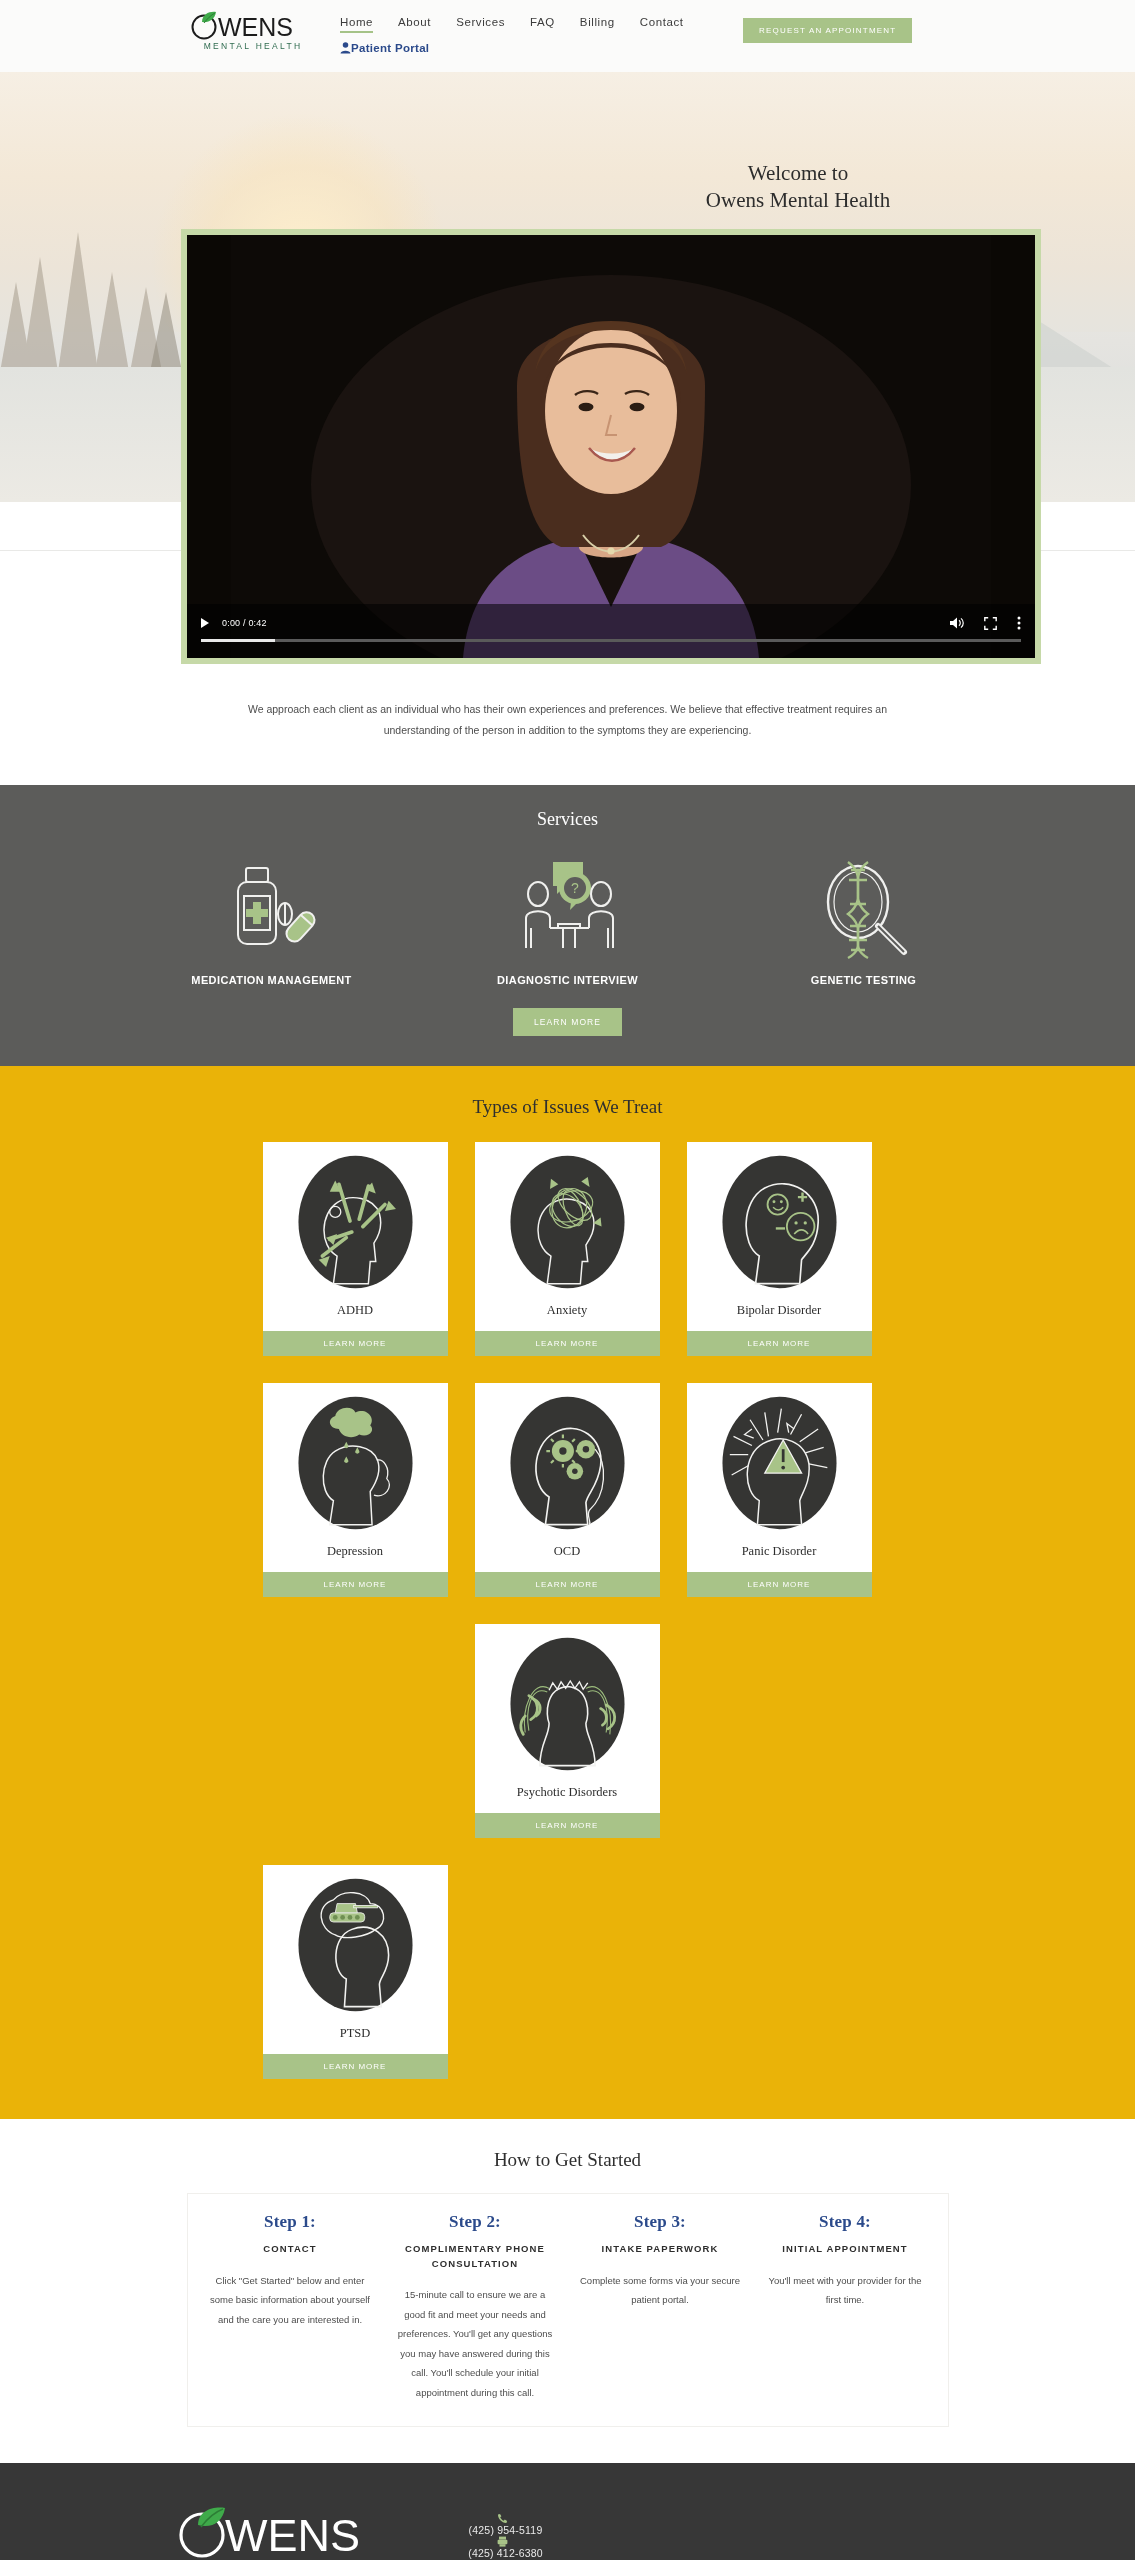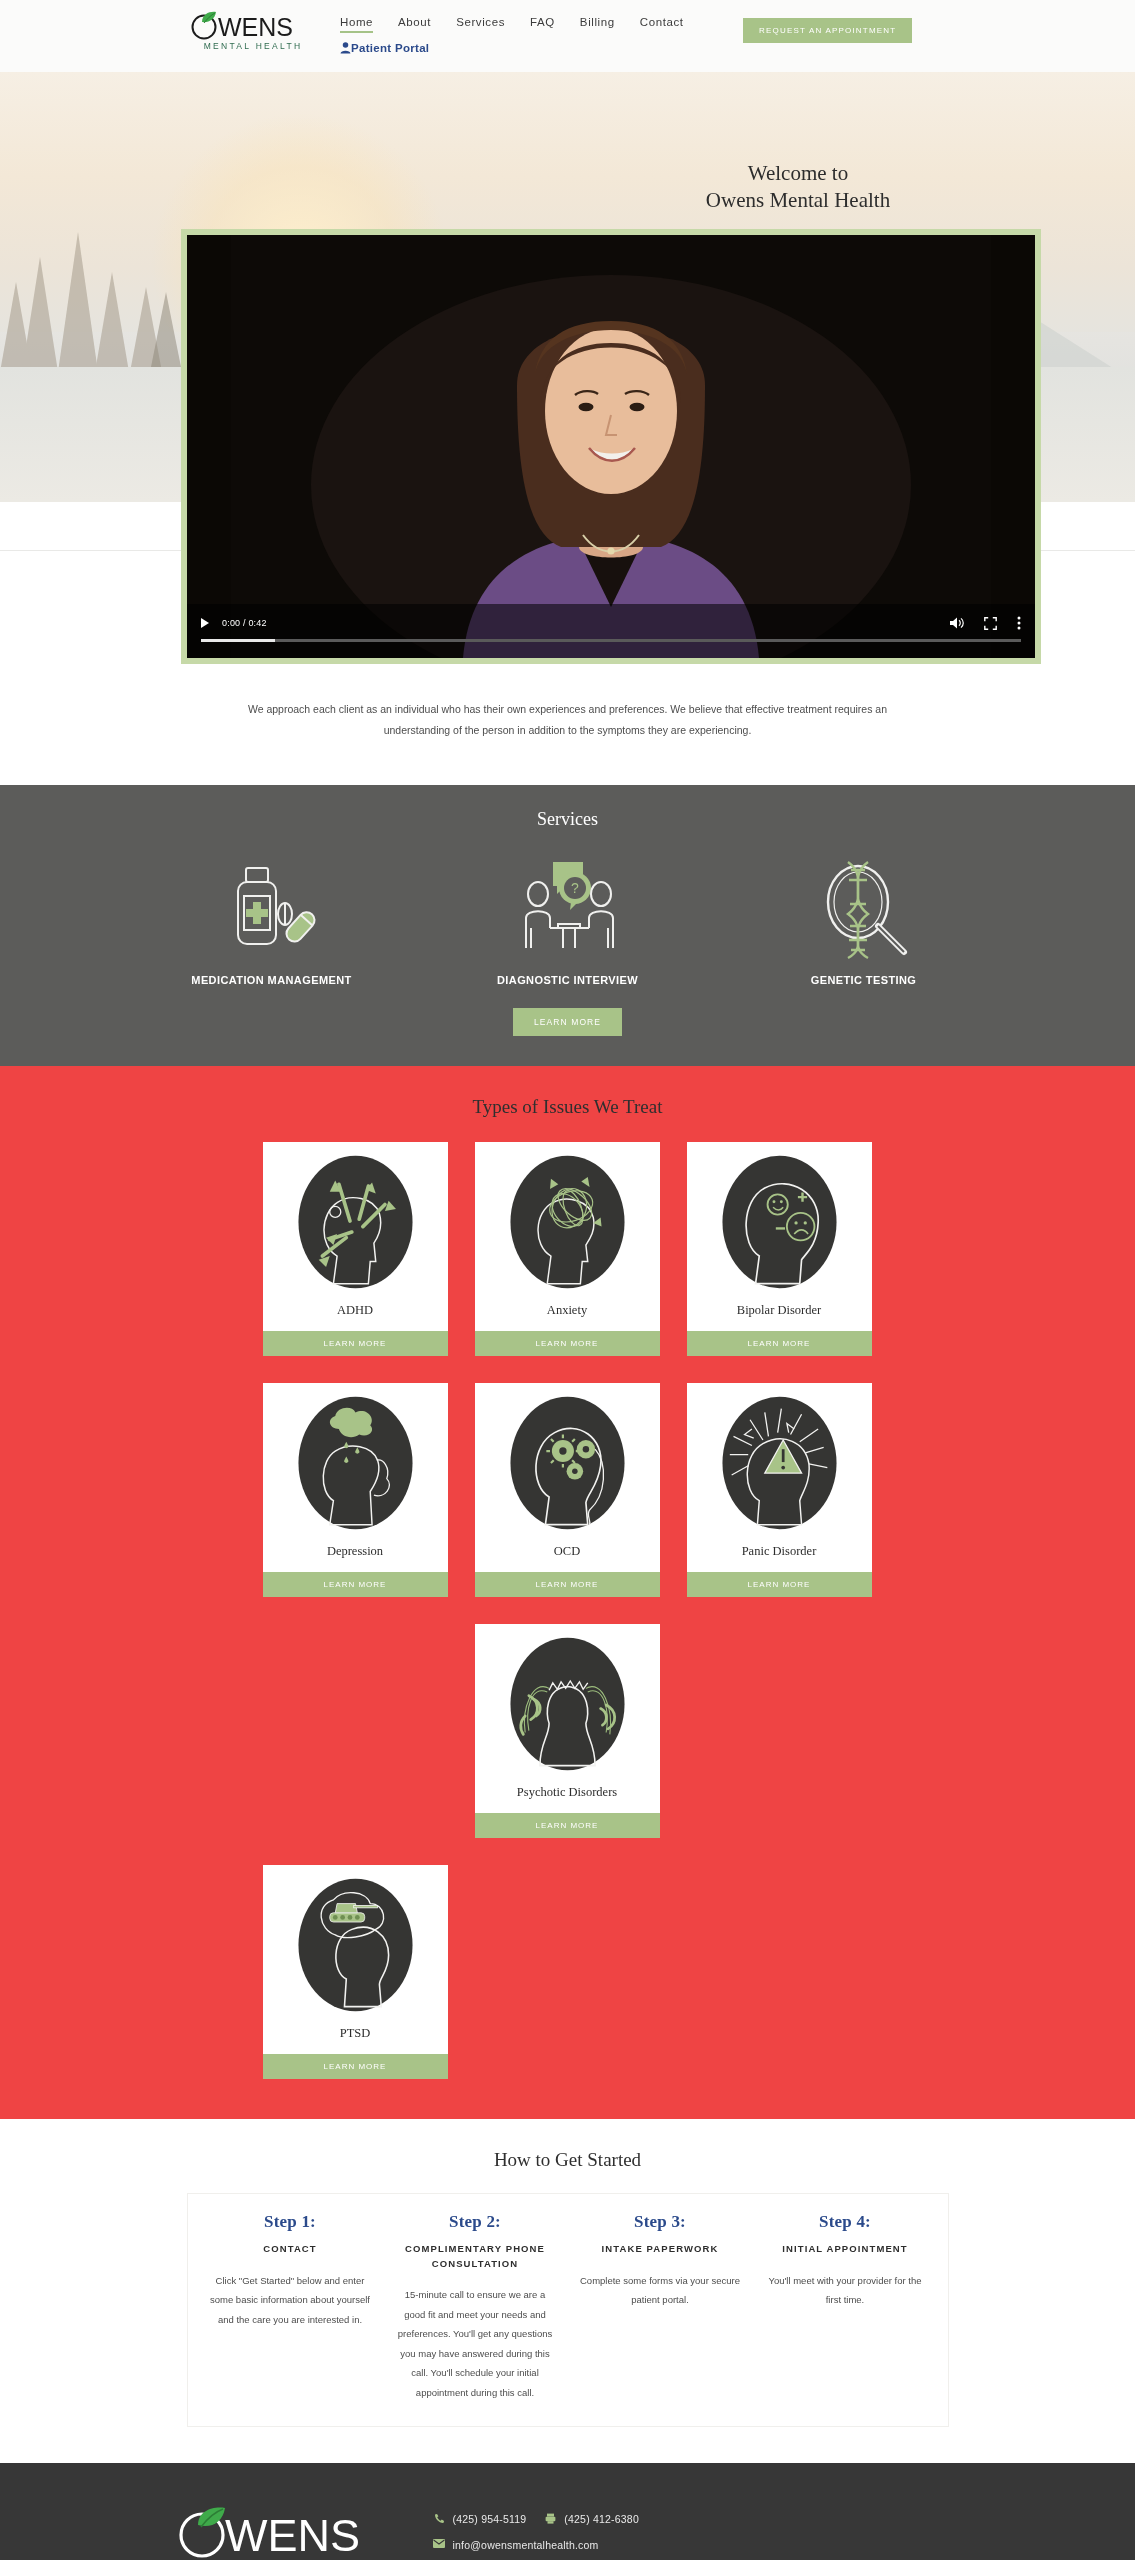--- a/index.html
+++ b/index.html
@@ -119,21 +119,21 @@
   .svc-label {
     color:#fff; font-size:11px; font-weight:bold; letter-spacing:.4px; margin-top:12px;
   }
   .svc-cta {
     display:inline-block; margin-top:22px; background:#a8c388; color:#fff;
     font-size:8.5px; letter-spacing:1.1px; padding:9px 21px; border:none; cursor:pointer;
     font-family: inherit;
   }
 
   
-  .issues { background:#ef4444; padding: 30px 0 40px; }
+  .issues { background:#eab308; padding: 30px 0 40px; }
   .issues-title {
     font-family:"Liberation Serif", serif; font-size:19px; color:#2f2f2f;
     text-align:center; font-weight:400;
   }
   .issues-grid {
     width: 610px; margin: 24px auto 0; display:flex; flex-wrap:wrap; gap: 27px 27px;
   }
   .issue-card { width: 185px; background:#fff; display:flex; flex-direction:column; }
   .issue-art { padding: 11px 12px 0; }
   .issue-oval { width:100%; height:138px; display:block; }
@@ -172,21 +172,21 @@
   .gs-btn {
     background:#2b4a8b; color:#fff; font-size:8.5px; letter-spacing:1.2px;
     padding: 11px 27px; border:none; cursor:pointer; font-family:inherit;
   }
 
   
   .footer { background:#373737; padding: 36px 0 18px; }
   .footer-inner { width: 790px; margin: 0 auto; display:flex; align-items:flex-start; }
   .f-logo { width: 230px; padding-top: 6px; }
   .f-contact { margin-left: 30px; padding-top: 14px; }
-  .f-line { display:flex; margin-bottom: 14px; }
+  .f-line { display:flex; align-items:center; margin-bottom: 14px; flex-direction: column; }
   .f-ico { width:13px; margin-right:7px; display:flex; justify-content:center; }
   .f-text { color:#e9e9e9; font-size: 10.5px; letter-spacing:.2px; }
   .f-gap { width: 18px; }
 </style>
 </head>
 <body>
 
 <div class="page">
 
   <div class="header">

